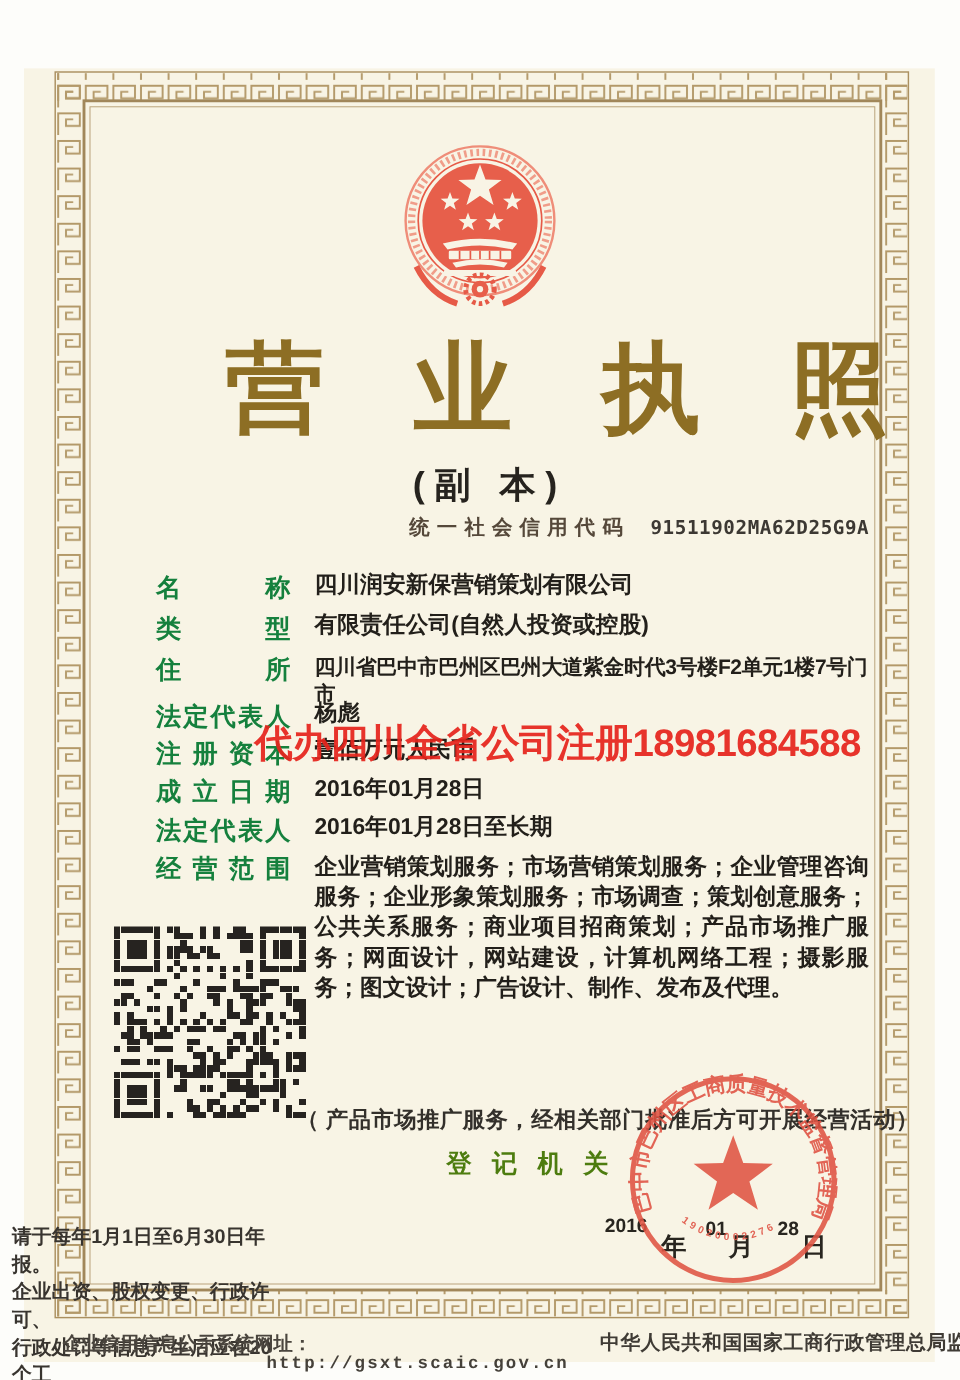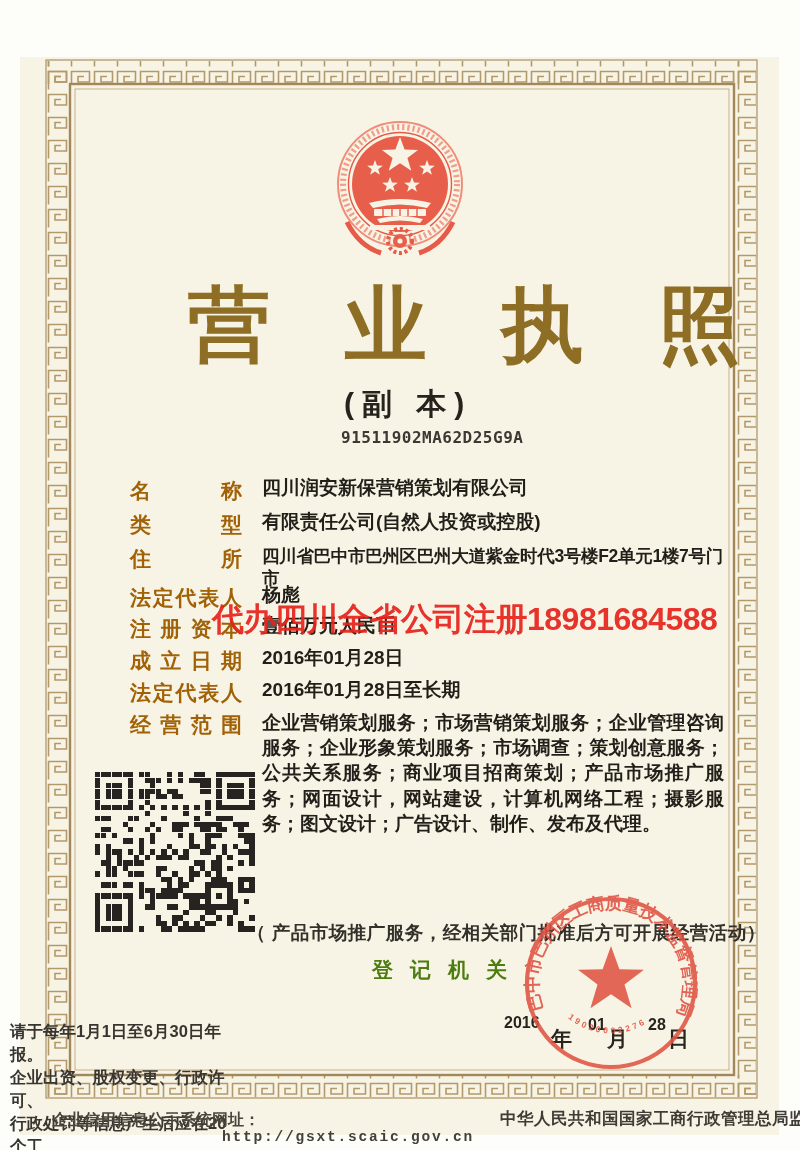--- a/index.html
+++ b/index.html
@@ -21,21 +21,21 @@
     font-size:82px;line-height:94px;font-weight:800;color:#8d6e24;letter-spacing:26px;
   }
   .subtitle{
     position:absolute;left:344px;top:384px;white-space:nowrap;
     font-size:30px;font-weight:700;color:#26231e;letter-spacing:8px;
   }
   .codeline{position:absolute;left:341px;top:428px;display:flex;align-items:baseline;gap:17px;white-space:nowrap;}
   .codeline .lbl{font-size:17px;font-weight:700;color:#55483a;letter-spacing:6px;}
   .codeline .val{font-family:"DejaVu Sans Mono","Liberation Mono",monospace;font-size:16px;font-weight:600;color:#3c3833;letter-spacing:0.5px;}
   .flabel{
-    position:absolute;left:130px;width:112px;font-size:21px;font-weight:700;color:#a16207;
+    position:absolute;left:130px;width:112px;font-size:21px;font-weight:700;color:#15803d;
     text-align:justify;text-align-last:justify;line-height:24px;
   }
   .fvalue{
     position:absolute;left:262px;width:462px;font-size:19px;font-weight:600;color:#221f1a;line-height:23px;
   }
   .fvalue.addr{width:468px;font-size:17.5px;line-height:22px;letter-spacing:-0.3px;}
   .fvalue.scope{width:462px;line-height:25.2px;text-align:justify;}
   .watermark{
     position:absolute;left:212px;top:598px;white-space:nowrap;
     font-size:32px;font-weight:700;color:#e6251d;opacity:0.93;letter-spacing:-0.5px;
@@ -124,20 +124,21 @@
   <circle cx="67" cy="131" r="7" fill="#e75f4b"></circle>
   <circle cx="67" cy="131" r="2.6" fill="#f8f4e5"></circle>
   <path d="M14 112 Q26 136 48 143" fill="none" stroke="#e65a47" stroke-width="5"></path>
   <path d="M120 112 Q108 136 86 143" fill="none" stroke="#e65a47" stroke-width="5"></path>
 </svg>
 
 <div class="title">营 业 执 照</div>
 <div class="subtitle">(副 本)</div>
 
 <div class="codeline">
+  <span class="lbl">统一社会信用代码</span>
   <span class="val">91511902MA62D25G9A</span>
 </div>
 
 <div class="flabel" style="top:479px">名称</div>
 <div class="fvalue" style="top:476px">四川润安新保营销策划有限公司</div>
 
 <div class="flabel" style="top:513px">类型</div>
 <div class="fvalue" style="top:510px">有限责任公司(自然人投资或控股)</div>
 
 <div class="flabel" style="top:547px">住所</div>

